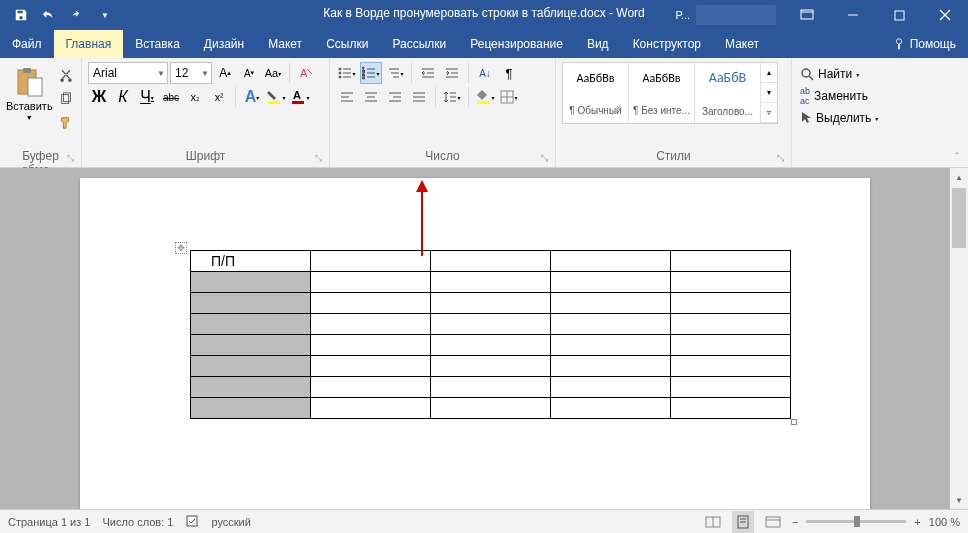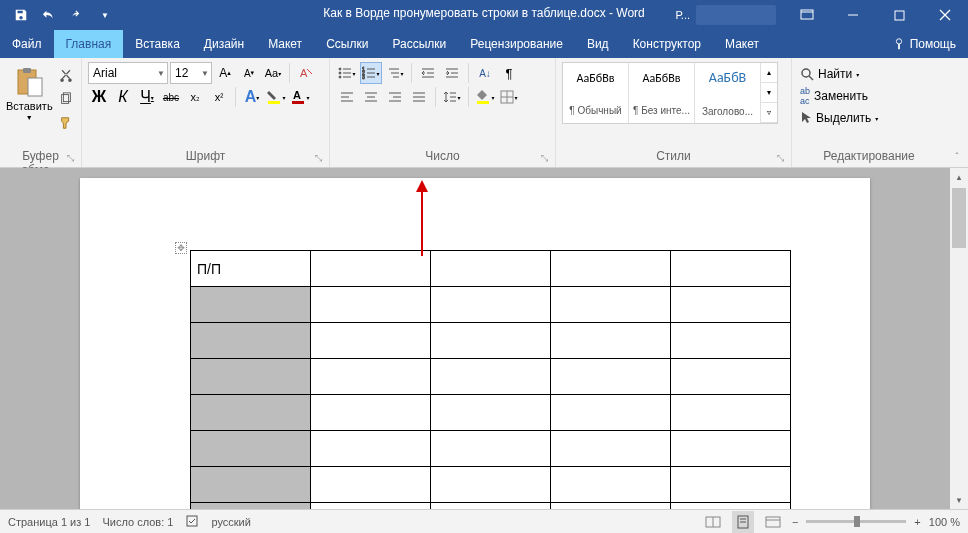--- a/index.html
+++ b/index.html
@@ -8,21 +8,21 @@
   .qat { display: flex; align-items: center; gap: 2px; padding-left: 8px; }
   .qat-btn { width: 26px; height: 26px; display: flex; align-items: center; justify-content: center; cursor: pointer; }
   .qat-btn svg { fill: #fff; }
   .title-text { position: absolute; left: 50%; transform: translateX(-50%); top: 6px; white-space: nowrap; }
   .title-right { margin-left: auto; display: flex; align-items: center; }
   .user-text { padding: 0 6px; font-size: 11px; }
   .user-box { width: 80px; height: 20px; background: #3c66a8; border-radius: 2px; margin-right: 8px; }
   .win-btn { width: 46px; height: 30px; display: flex; align-items: center; justify-content: center; cursor: pointer; }
   .tabs { height: 28px; background: #2b579a; display: flex; align-items: stretch; font-size: 12px; }
   .tab { padding: 0 12px; display: flex; align-items: center; color: #fff; cursor: pointer; }
-  .tab.active { background: #7dd3fc; color: #2b579a; }
+  .tab.active { background: #fef9c3; color: #2b579a; }
   .tab.tools { color: #fff; }
   .help-area { margin-left: auto; display: flex; align-items: center; color: #fff; padding: 0 12px; gap: 4px; }
   .ribbon { height: 110px; background: #f3f3f3; border-bottom: 1px solid #d0d0d0; display: flex; }
   .group { border-right: 1px solid #e0e0e0; display: flex; flex-direction: column; position: relative; padding: 4px 6px 0 6px; }
   .group-body { flex: 1; display: flex; align-items: flex-start; gap: 2px; }
   .group-label { height: 18px; font-size: 12px; color: #666; text-align: center; padding-bottom: 4px; position: relative; }
   .group-launcher { position: absolute; right: 2px; bottom: 2px; width: 12px; height: 12px; font-size: 9px; color: #888; cursor: pointer; }
   .big-btn { width: 48px; height: 74px; display: flex; flex-direction: column; align-items: center; justify-content: flex-start; padding-top: 4px; cursor: pointer; font-size: 11px; text-align: center; gap: 2px; }
   .small-btn { width: 22px; height: 22px; display: flex; align-items: center; justify-content: center; cursor: pointer; border: 1px solid transparent; }
   .combo { height: 22px; border: 1px solid #c0c0c0; background: #fff; display: flex; align-items: center; padding: 0 2px 0 4px; font-size: 12px; cursor: pointer; }
@@ -41,21 +41,21 @@
   .page { background: #fff; margin: 10px auto 0 auto; width: 790px; height: 340px; position: relative; box-shadow: 0 1px 3px rgba(0,0,0,0.3); }
   .vscroll { width: 18px; background: #f1f1f1; display: flex; flex-direction: column; }
   .scroll-btn { height: 18px; display: flex; align-items: center; justify-content: center; font-size: 9px; color: #666; cursor: pointer; }
   .scroll-thumb { background: #c4c4c4; height: 60px; margin: 2px; }
   .scroll-track { flex: 1; }
   .statusbar { position: absolute; bottom: 0; left: 0; right: 0; height: 24px; background: #f3f3f3; border-top: 1px solid #d0d0d0; display: flex; align-items: center; font-size: 11px; color: #555; padding: 0 8px; gap: 12px; }
   .status-right { margin-left: auto; display: flex; align-items: center; gap: 8px; }
   .zoom-slider { width: 100px; height: 3px; background: #c0c0c0; position: relative; }
   .zoom-thumb { position: absolute; left: 48px; top: -4px; width: 6px; height: 11px; background: #888; }
   .word-table { position: absolute; left: 110px; top: 72px; border-collapse: collapse; }
-  .word-table td { border: 1px solid #000; width: 120px; height: 36px; padding: 2px 6px; font-family: Arial; font-size: 14px; vertical-align: middle; }
+  .word-table td { border: 1px solid #000; width: 120px; height: 21px; padding: 2px 20px; font-family: Arial; font-size: 14px; vertical-align: middle; }
   .word-table td.sel { background: #bdbdbd; width: 120px; }
   .anchor { position: absolute; left: 95px; top: 64px; width: 12px; height: 12px; border: 1px dotted #888; font-size: 9px; display: flex; align-items: center; justify-content: center; color: #888; }
   .resize-dot { position: absolute; right: -7px; bottom: -7px; width: 6px; height: 6px; border: 1px solid #888; background: #fff; }
   .arrow { position: absolute; left: 332px; top: 0; }
   .highlight-btn { background: #cfe3f8; border: 1px solid #8ab4e6; }
   .sep { width: 1px; height: 20px; background: #d8d8d8; margin: 0 3px; }
   .collapse-caret { width: 22px; display: flex; align-items: flex-end; justify-content: center; padding-bottom: 4px; color: #888; font-size: 10px; cursor: pointer; }
 </style>
 </head>
 <body>
@@ -384,21 +384,20 @@
         </div>
         <div class="edit-item">
           <svg width="12" height="14" fill="#555">
               <path d="M2 1l0 10 3-3 2 4 2-1-2-4 4 0z"></path>
             </svg>
           <span>Выделить</span>
             <span style="font-size:6px">▾</span>
         </div>
       </div>
     </div>
-    <div class="group-label">Редактирование</div>
   </div>
   <div class="collapse-caret">ˆ</div>
 </div>
 
 <div class="doc-area">
   <div style="flex:1;overflow:hidden;display:flex;justify-content:center">
     <div class="page">
       <div class="anchor">✥</div>
       <table class="word-table">
         <tbody>

